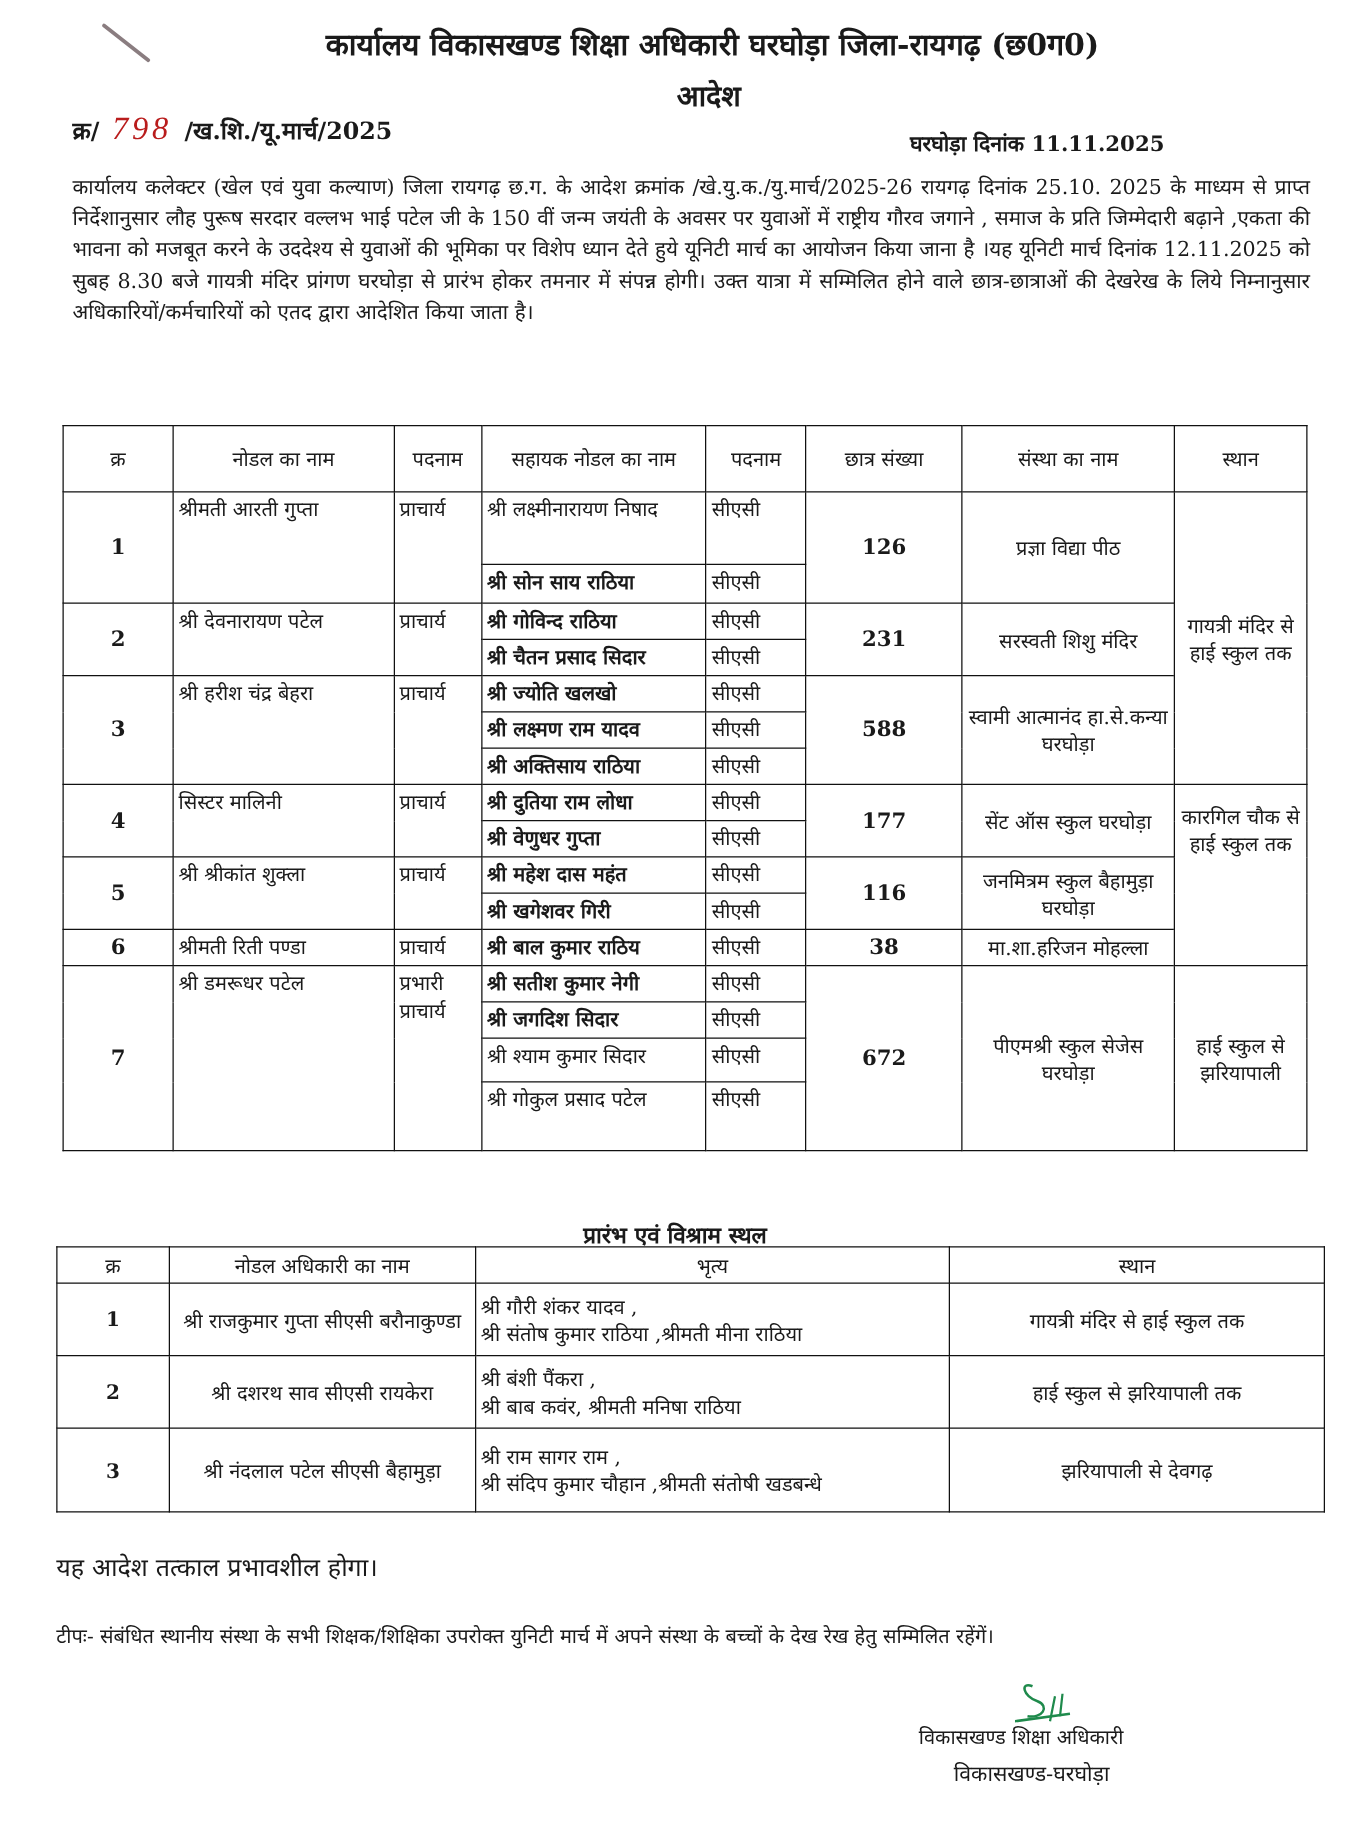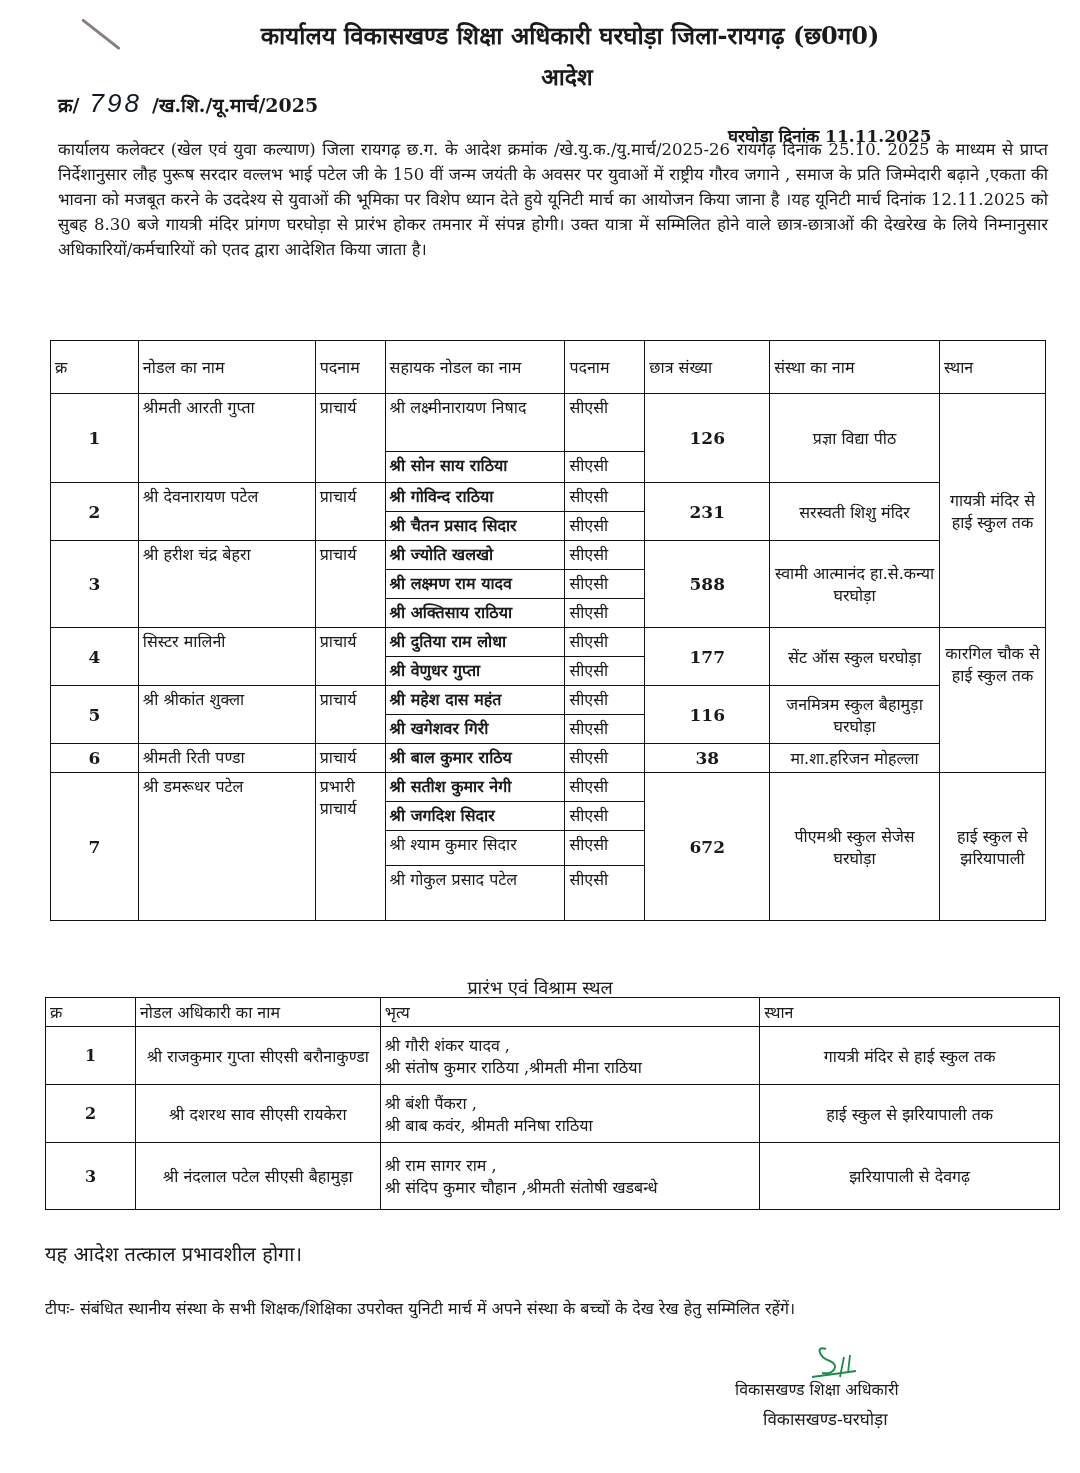--- a/index.html
+++ b/index.html
@@ -4,34 +4,34 @@
 <style>
   html, body { margin:0; padding:0; background:#ffffff; }
   body { width:1080px; height:1473px; position:relative; overflow:hidden;
          font-family:"DejaVu Serif", serif; color:#1a1a1a; }
   .abs { position:absolute; }
   .pen-mark { left:82px; top:18px; width:48px; height:3px; background:#8a7d80;
               transform:rotate(38deg); transform-origin:left center; border-radius:2px; }
   .office-title { left:0; width:1080px; top:18px; text-align:center; font-size:24px; font-weight:bold;margin-left:30px; }
   .order-title { left:0; width:1080px; top:60px; text-align:center; font-size:23px; font-weight:bold;padding-left:27px; }
   .ref-no { left:58px; top:88px; font-size:19px; font-weight:bold; }
-  .ref-no .hand { font-family:Liberation Sans, sans-serif; font-style:italic; font-weight:normal;
-                  font-size:26px; color:#0f172a; letter-spacing:3px; margin:0 10px; }
-  .date-line { left:728px; top:103px; font-size:17px; font-weight:bold;margin-top:21px; }
+  .ref-no .hand { font-family:Liberation Serif, serif; font-style:italic; font-weight:normal;
+                  font-size:26px; color:#b91c1c; letter-spacing:3px; margin:0 10px; }
+  .date-line { left:728px; top:103px; font-size:17px; font-weight:bold; }
   .intro { left:58px; top:137px; width:990px; font-size:16.5px; line-height:25px; text-align:justify; }
 
   table { border-collapse:collapse; position:absolute; }
   td, th { border:1.6px solid #111; padding:2px 4px; font-size:16px; font-weight:normal; vertical-align:top; }
-  th { vertical-align:middle; text-align:left; }
+  th { vertical-align:middle; text-align:center; }
   .t1 { left:50px; top:340px; width:996px; }
   .t1 th { height:48px; }
   .t1 td.c { text-align:center; vertical-align:middle; }
   .t1 td.num { font-weight:bold; font-size:17px; }
   .t1 td.sub { height:24px;font-weight:bold; }
-  .rest-title { left:0; width:1080px; top:975px; text-align:center; font-size:18px; font-weight:normal; }
+  .rest-title { left:0; width:1080px; top:975px; text-align:center; font-size:18px; font-weight:bold; }
   .t2 { left:45px; top:997px; width:1015px; }
   .t2 th { height:24px; }
   .t2 td { height:53px; vertical-align:middle; }
   .t2 td.c { text-align:center; }
   .t2 td.num { font-weight:bold; }
   .effect { left:45px; top:1240px; font-size:20px; }
   .note { left:45px; top:1297px; font-size:16px;text-align:center; }
   .sig-mark { left:812px; top:1343px; width:50px; height:42px; }
   .sig1 { left:735px; top:1378px; font-size:16px; }
   .sig2 { left:763px; top:1407px; font-size:17px; }

